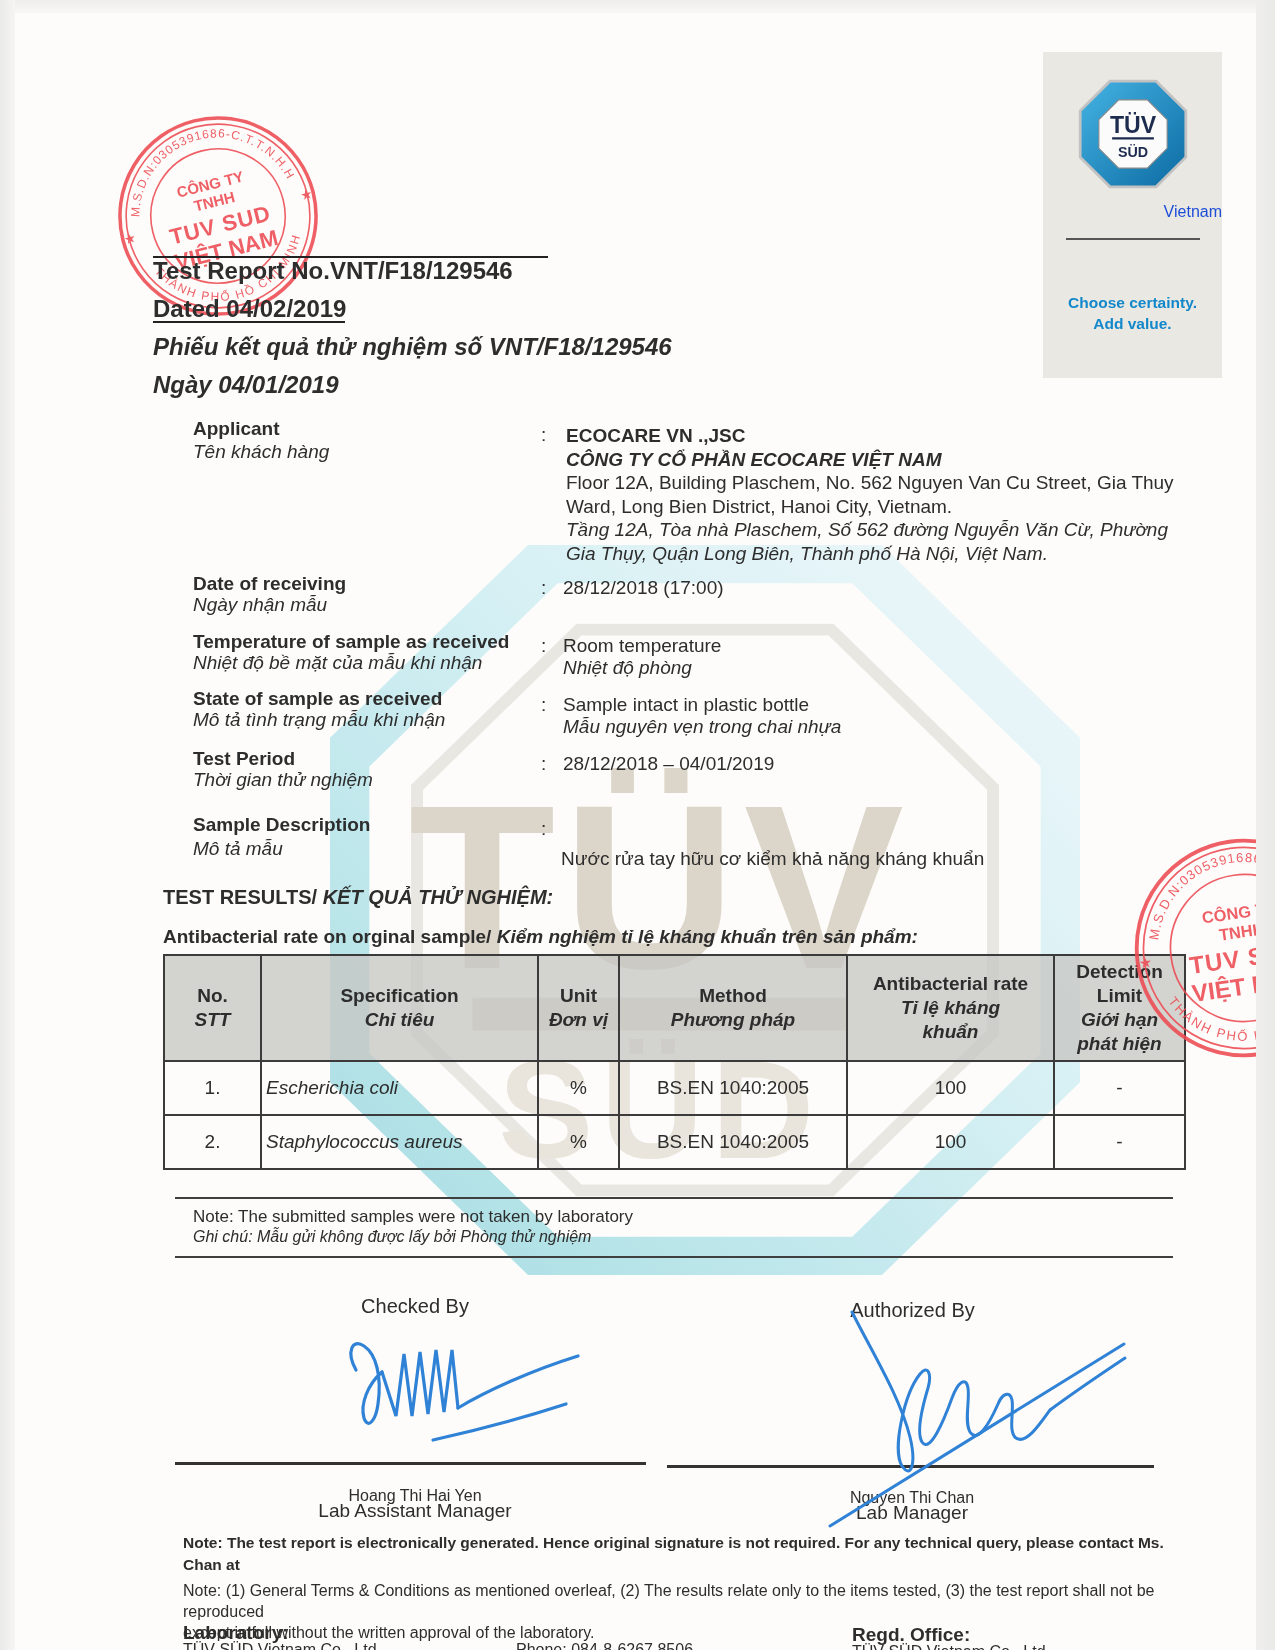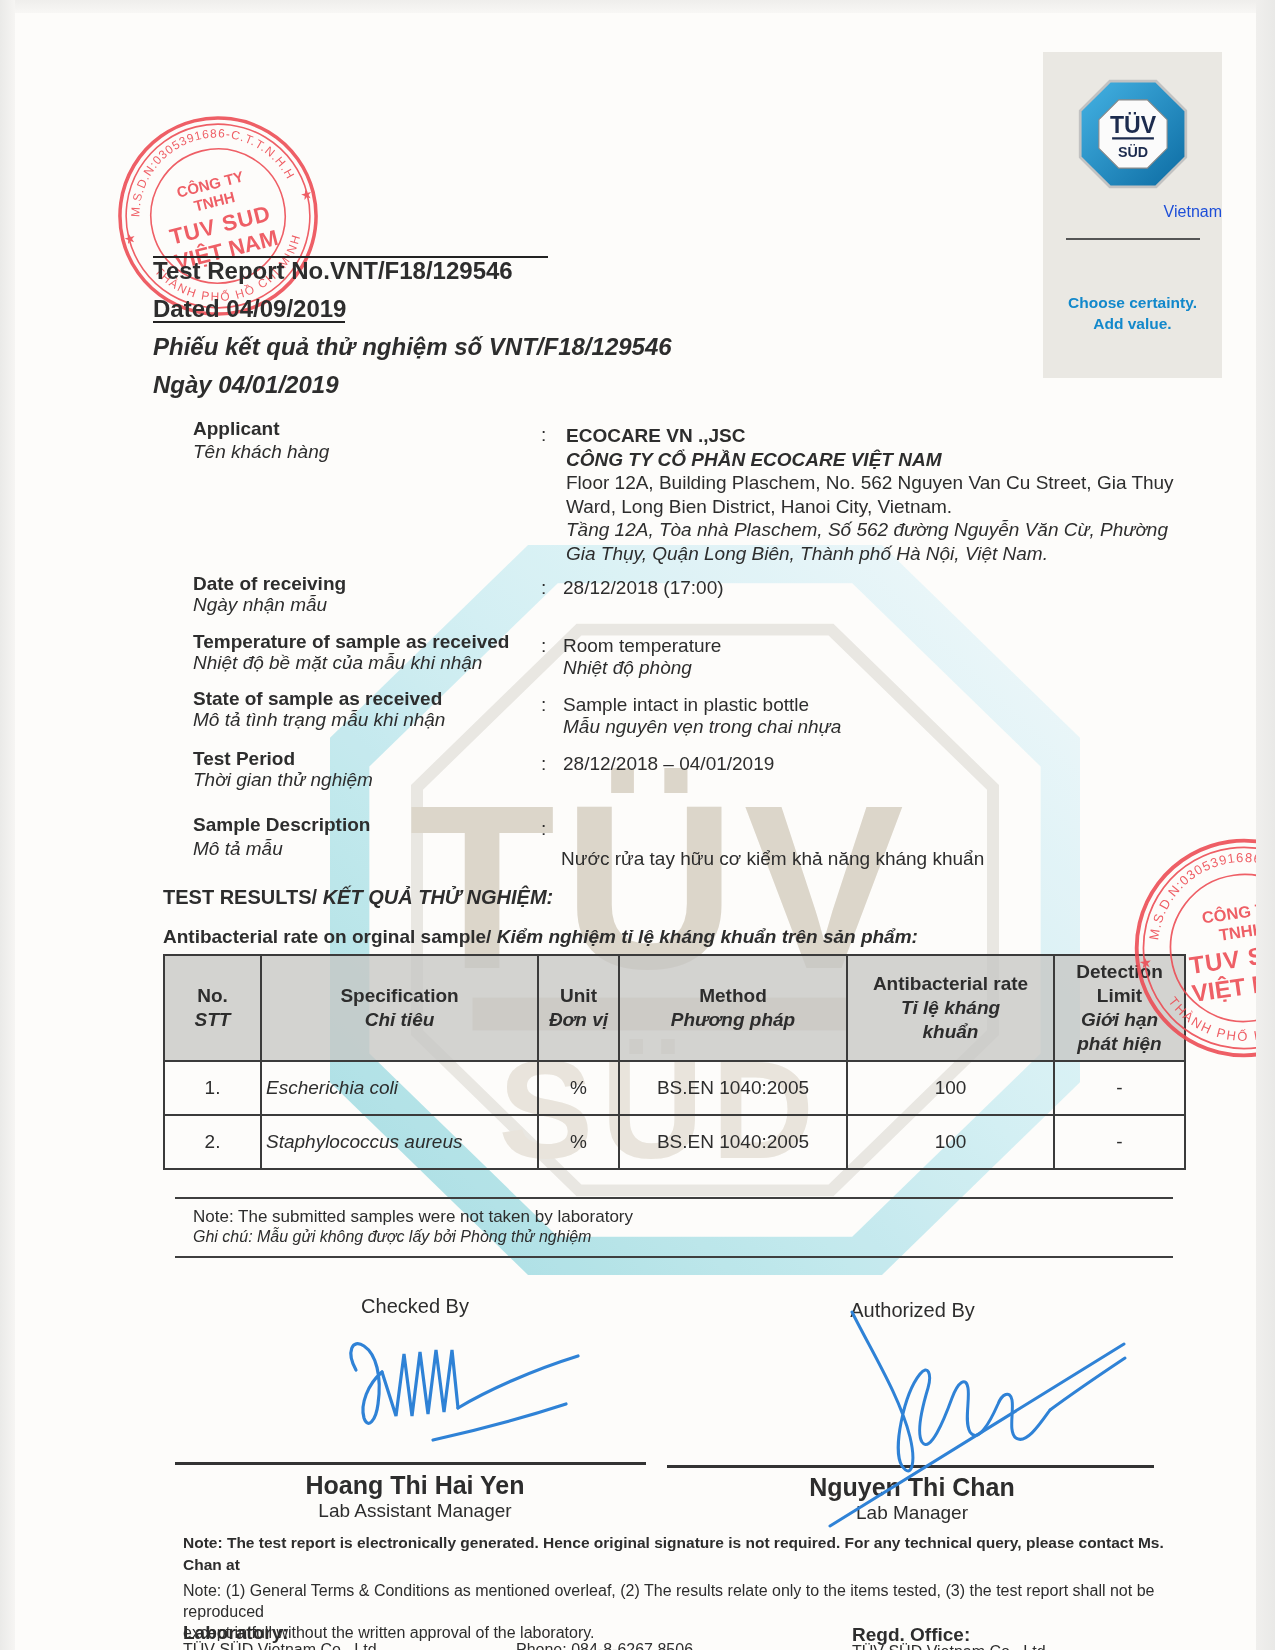--- a/index.html
+++ b/index.html
@@ -51,21 +51,21 @@
   .tbl th .en{display:block;line-height:24px;}
   
   .note-box{position:absolute;left:175px;top:1197px;width:980px;z-index:3;border-top:2.5px solid #3f3f3f;border-bottom:2.5px solid #3f3f3f;padding:8px 0 10px 18px;}
   .note-l1{font-size:17px;line-height:20px;}
   .note-l2{font-size:16px;line-height:19px;font-style:italic;}
   .note-l3{font-size:16px;line-height:19px;}
   
   .sig-head{position:absolute;z-index:3;font-size:20px;text-align:center;}
   .sig-svg{position:absolute;z-index:5;}
   .sig-rule{position:absolute;z-index:3;height:2.5px;background:#333;}
-  .sig-name{position:absolute;z-index:4;width:300px;text-align:center;font-size:25px;font-weight:bold;}
+  .sig-name{position:absolute;z-index:4;width:300px;text-align:center;font-size:16px;font-weight:normal;margin-top:16px;}
   .sig-role{position:absolute;z-index:4;width:300px;text-align:center;font-size:19px;}
   
   .enote{position:absolute;left:183px;top:1532px;width:1000px;z-index:3;font-size:15.5px;font-weight:bold;line-height:22px;}
   .enote a{color:#1565c8;text-decoration:underline;}
   .tnote{position:absolute;left:183px;top:1580px;width:1005px;z-index:3;font-size:16px;line-height:21px;}
   .ftr-lbl{font-size:19px;font-weight:bold;}
   .ftr-val{font-size:16px;}
 </style>
 </head>
 <body>
@@ -114,21 +114,21 @@
     <text x="17" y="126" font-size="15" text-anchor="middle">★</text>
     <text x="223" y="126" font-size="15" text-anchor="middle">★</text>
     <text x="120" y="89" font-size="17" font-weight="bold" text-anchor="middle">CÔNG TY</text>
     <text x="120" y="109" font-size="17" font-weight="bold" text-anchor="middle">TNHH</text>
     <text x="120" y="139" font-size="25" font-weight="bold" text-anchor="middle" letter-spacing="1">TUV SUD</text>
     <text x="120" y="168" font-size="25" font-weight="bold" text-anchor="middle">VIỆT NAM</text>
   </svg>
 
   <div class="title-block">
     <div>Test Report No.VNT/F18/129546</div>
-    <div>Dated 04/09/2019</div>
+    <div>Dated 04/02/2019</div>
     <div class="it">Phiếu kết quả thử nghiệm số VNT/F18/129546</div>
     <div class="it">Ngày 04/01/2019</div>
   </div>
   <div class="artifact art-a"></div>
   <div class="artifact art-b"></div>
 
   <div class="brand-box">
     <svg class="brand-logo" width="110" height="112" viewBox="0 0 100 100">
       <defs>
         <linearGradient id="logoBlue" x1="0" y1="0" x2="1" y2="1">

